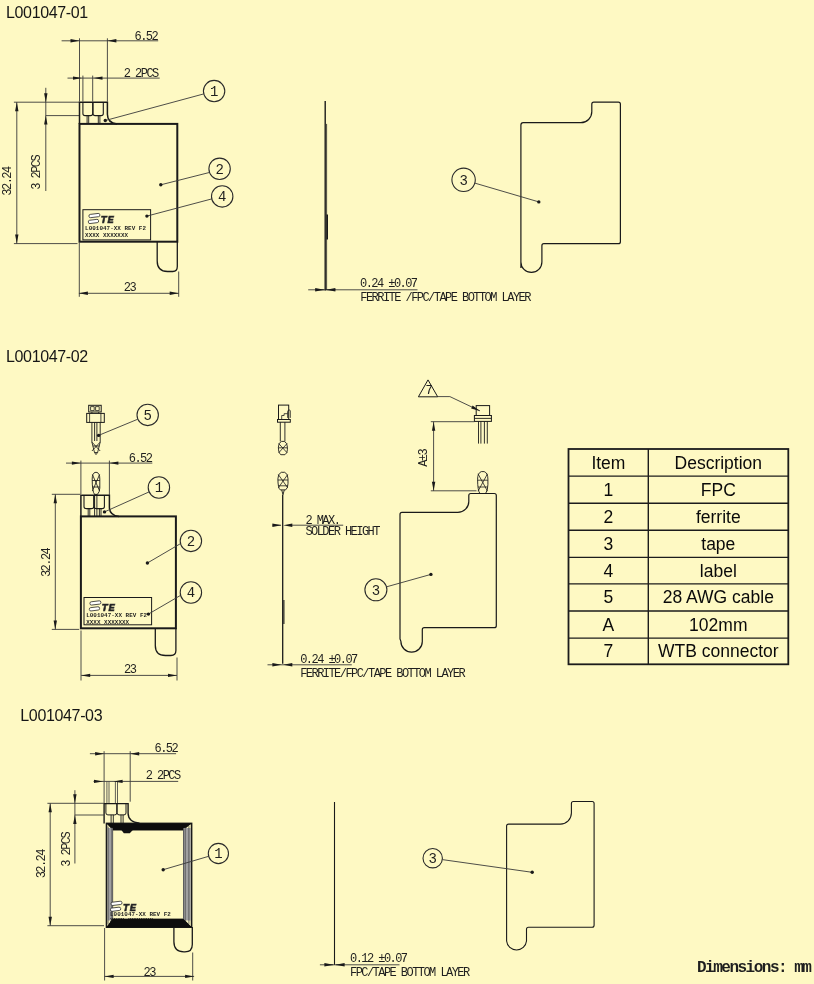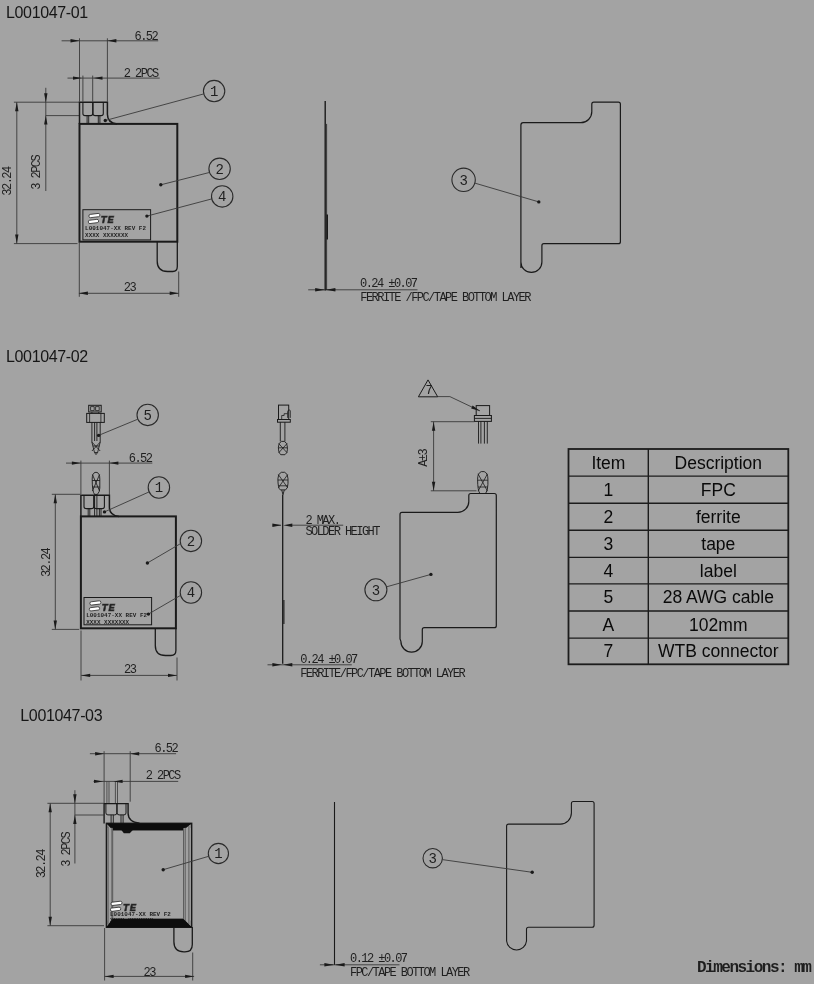--- a/index.html
+++ b/index.html
@@ -1,16 +1,16 @@
 <!DOCTYPE html>
 <html><head>
 <meta charset="utf-8">
 <style>
   html,body{margin:0;padding:0;background:#ffffff;-webkit-font-smoothing:antialiased;}
-  #page{position:relative;width:814px;height:984px;background:#a3a3a3;overflow:hidden;}
+  #page{position:relative;width:814px;height:984px;background:#fef9c3;overflow:hidden;}
   svg{position:absolute;top:0;left:0;}
   text{fill:#1f1f1f;font-family:"Liberation Mono", monospace;}
   text.ttl{font-family:"Liberation Sans", sans-serif;font-weight:400;font-size:16px;fill:#161616;letter-spacing:-0.35px;}
   text.dim{font-family:"Liberation Mono", monospace;font-size:12px;letter-spacing:-1.55px;}
   text.bno{font-family:"Liberation Mono", monospace;font-size:14px;}
   g.tbl text{font-family:"Liberation Sans", sans-serif;font-size:17.5px;fill:#0a0a0a;}
   text.lbl{font-family:"Liberation Mono", monospace;font-weight:bold;font-size:5.9px;letter-spacing:0.05px;}
 </style>
 </head>
 <body>

